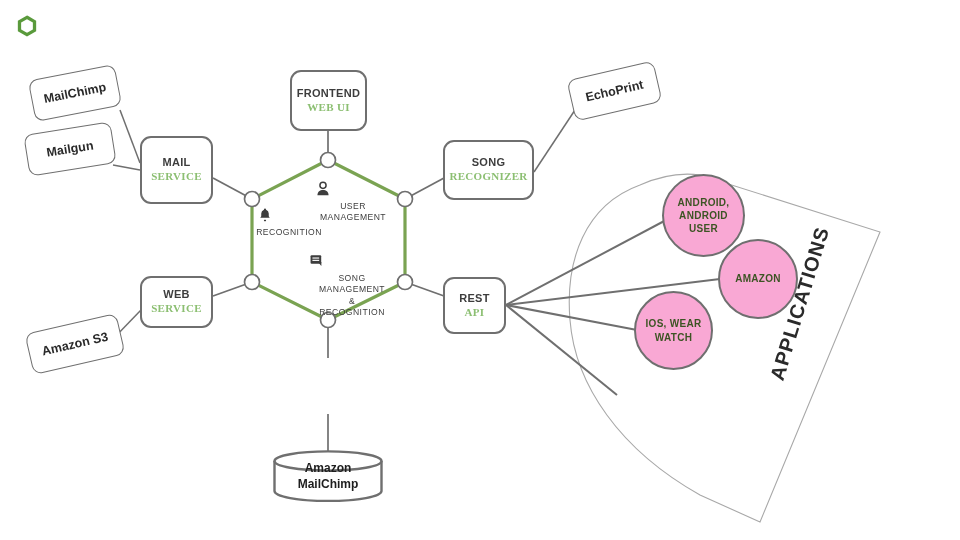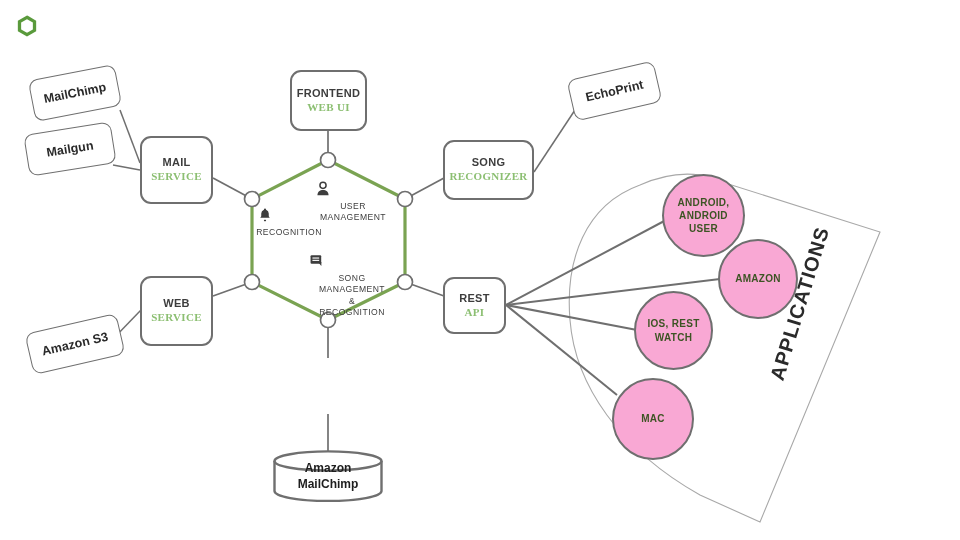--- a/index.html
+++ b/index.html
@@ -277,21 +277,21 @@
   <div class="node-box" style="left:290px; top:70px; width:77px; height:61px;">
     <span class="ln1">FRONTEND</span>
     <span class="ln2">WEB UI</span>
   </div>
 
   <div class="node-box" style="left:140px; top:136px; width:73px; height:68px;">
     <span class="ln1">MAIL</span>
     <span class="ln2">SERVICE</span>
   </div>
 
-  <div class="node-box" style="left:140px; top:276px; width:73px; height:70px;">
+  <div class="node-box" style="left:140px; top:276px; width:73px; height:52px;">
     <span class="ln1">WEB</span>
     <span class="ln2">SERVICE</span>
   </div>
 
   <div class="node-box" style="left:443px; top:140px; width:91px; height:60px;">
     <span class="ln1">SONG</span>
     <span class="ln2">RECOGNIZER</span>
   </div>
 
   <div class="node-box inline-label" style="left:443px; top:277px; width:63px; height:57px;">
@@ -317,30 +317,25 @@
   </div>
 
   <div class="app-circle" style="left:718px; top:239px; width:80px; height:80px;">
     <div>
       <div>AMAZON</div>
     </div>
   </div>
 
   <div class="app-circle" style="left:634px; top:291px; width:79px; height:79px;">
     <div>
-      <div>IOS, REST</div>
+      <div>IOS, WEAR</div>
       <div>WATCH</div>
     </div>
   </div>
 
-  <div class="app-circle" style="left:612px; top:378px; width:82px; height:82px;">
-    <div>
-      <div>MAC</div>
-    </div>
-  </div>
 
   <div id="applications-caption">APPLICATIONS</div>
 
   <svg id="db-cylinder" viewBox="0 0 112 52" preserveAspectRatio="none">
     <path d="M2.5,11 L2.5,41 A 53.5 10 0 0 0 109.5 41 L109.5,11" fill="#ffffff" stroke="#6f6f6f" stroke-width="2.4"></path>
     <ellipse cx="56" cy="11" rx="53.5" ry="9.6" fill="#ffffff" stroke="#6f6f6f" stroke-width="2.4"></ellipse>
   </svg>
   <div id="db-cylinder-label">
     <div>Amazon</div>
     <div>MailChimp</div>

